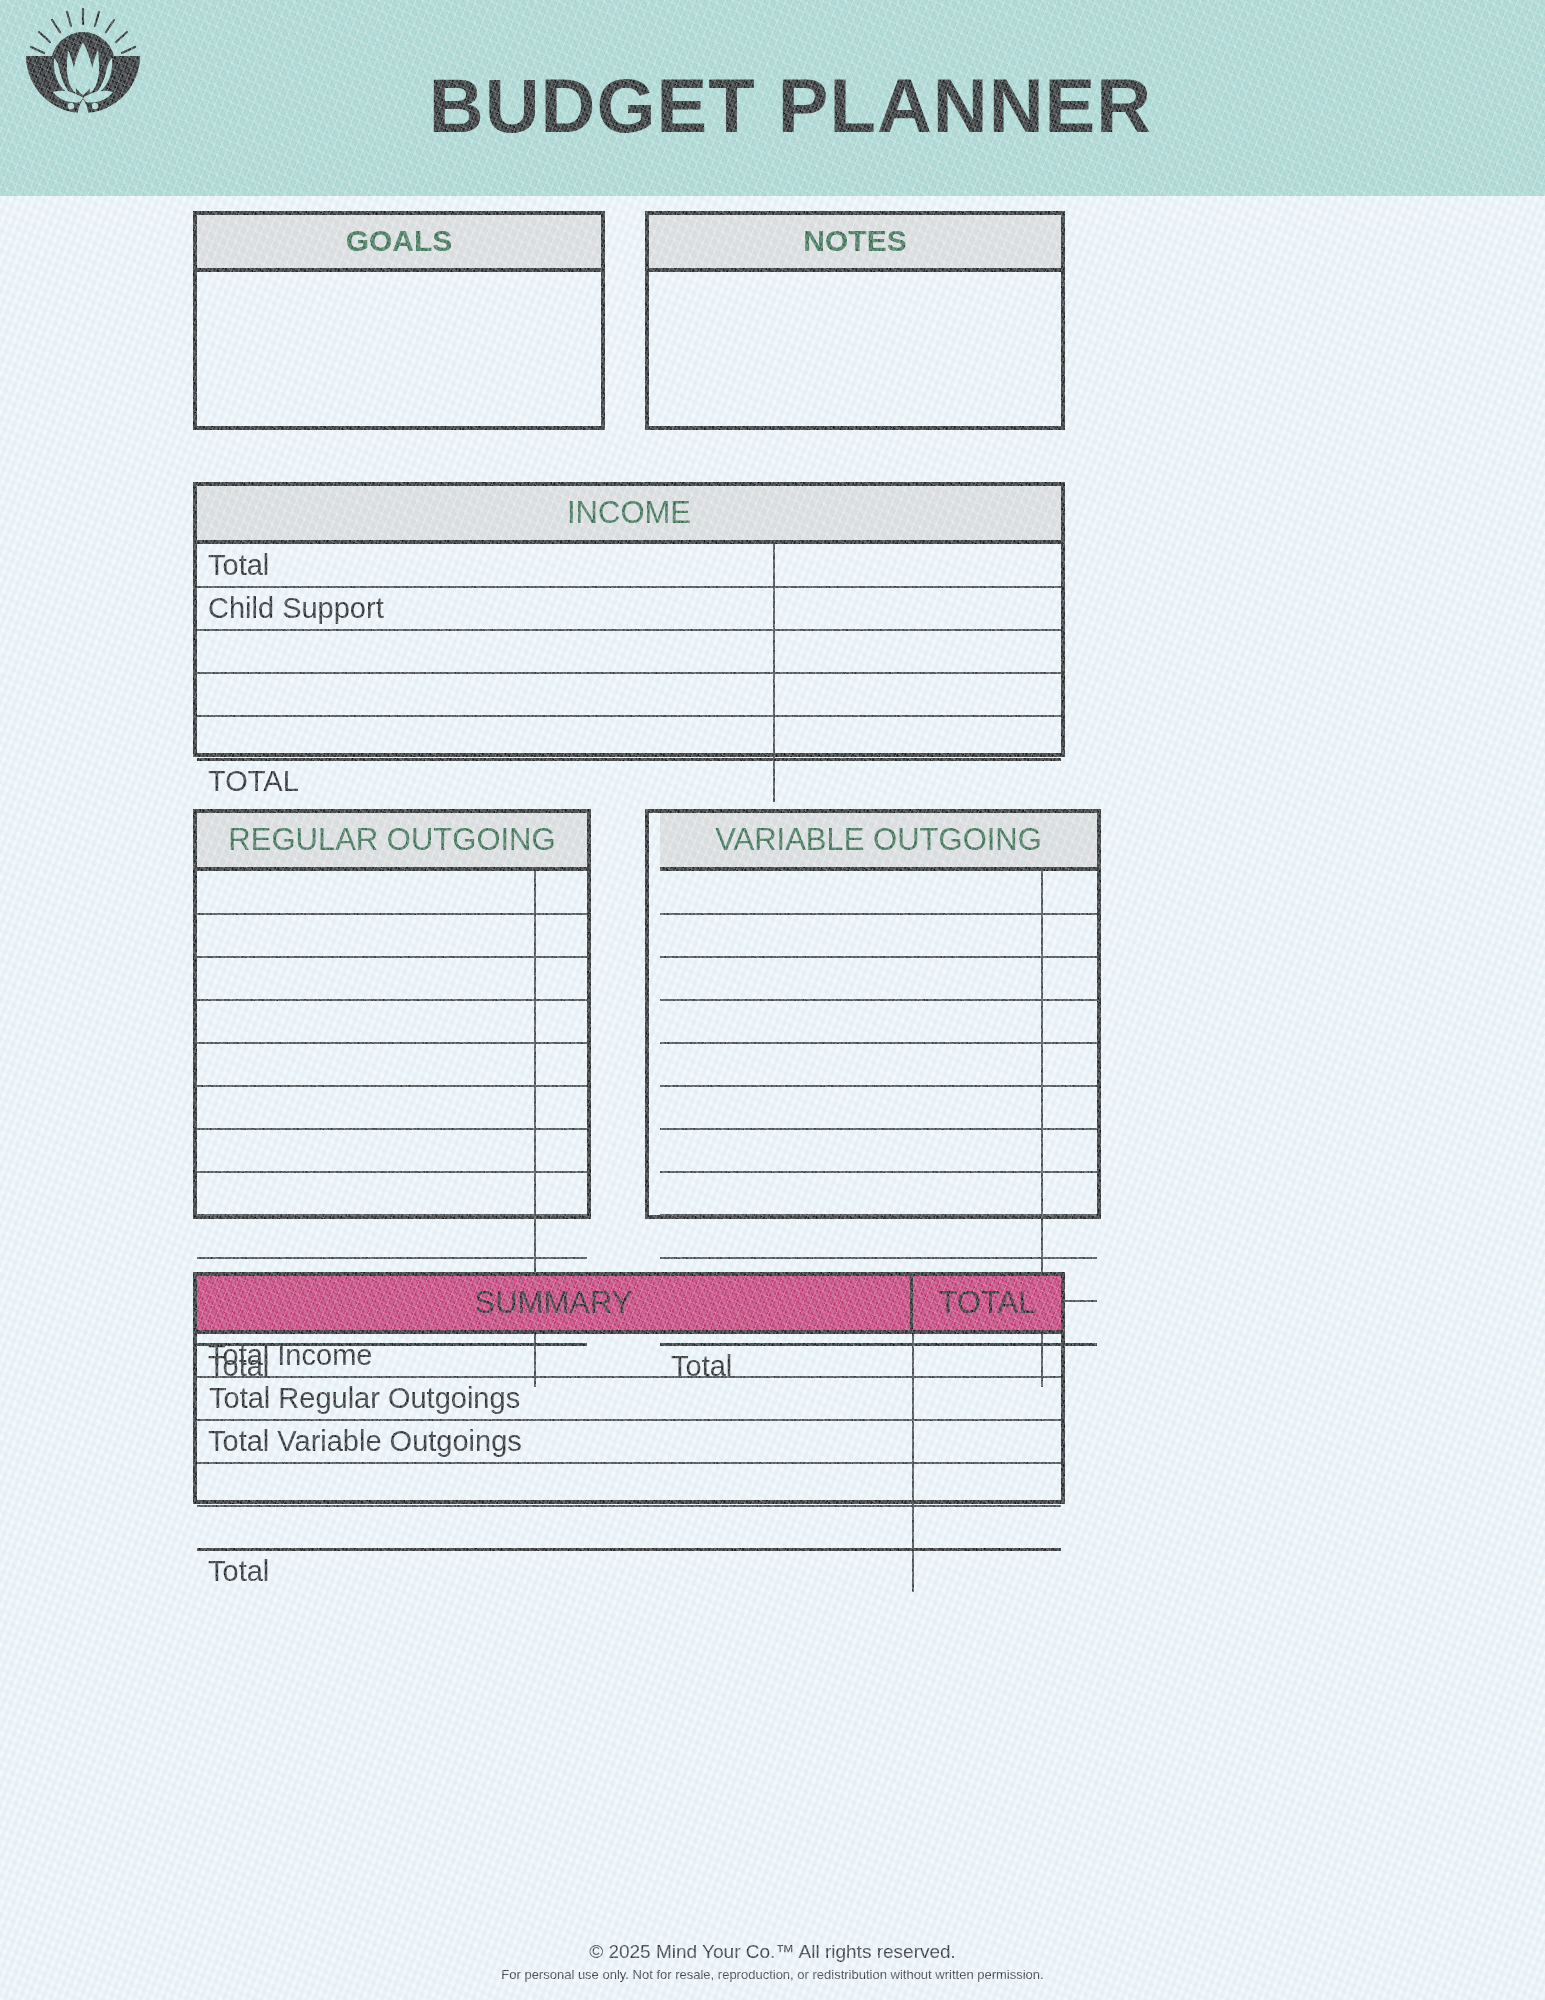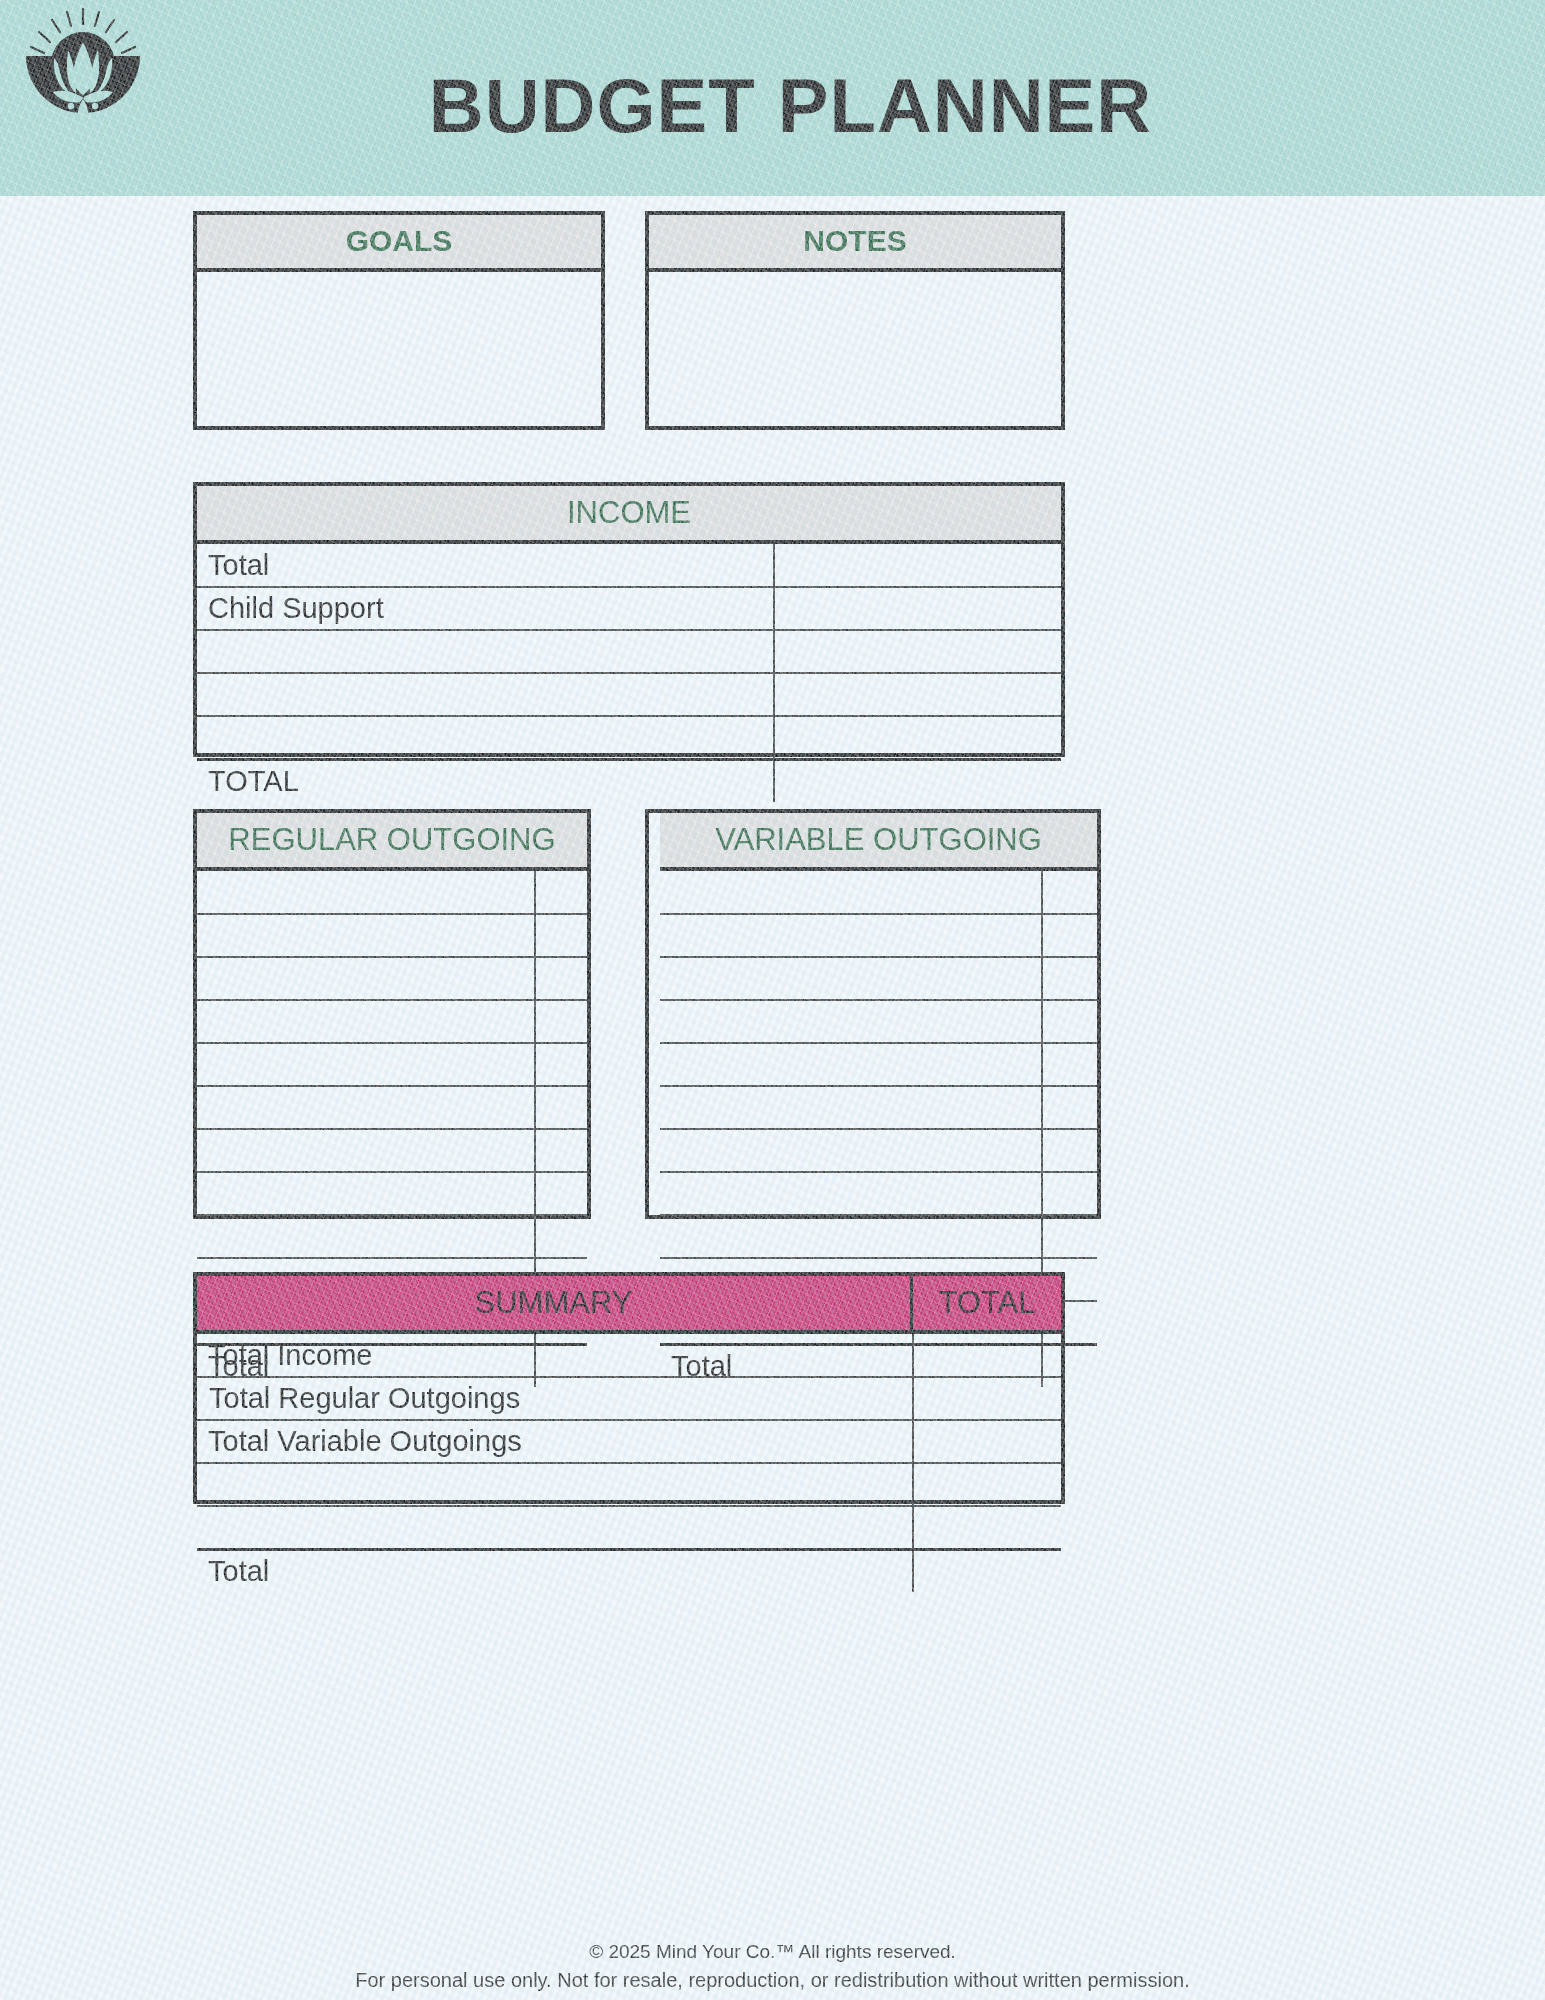--- a/index.html
+++ b/index.html
@@ -138,21 +138,21 @@
   .footer {
     position: absolute;
     left: 0;
     top: 1938px;
     width: 1545px;
     text-align: center;
     font-size: 19px;
     color: #111;
     line-height: 1.45;
   }
-  .footer .line2 { font-size: 20px; }
+  .footer .line2 { font-size: 13px; }
 </style>
 </head>
 <body>
 
 <div class="page">
 
   <div class="header-band">
     <div class="brand-logo">
       <svg viewBox="0 0 130 130" width="130" height="130" aria-hidden="true">
         <g fill="#000" stroke="#000">

